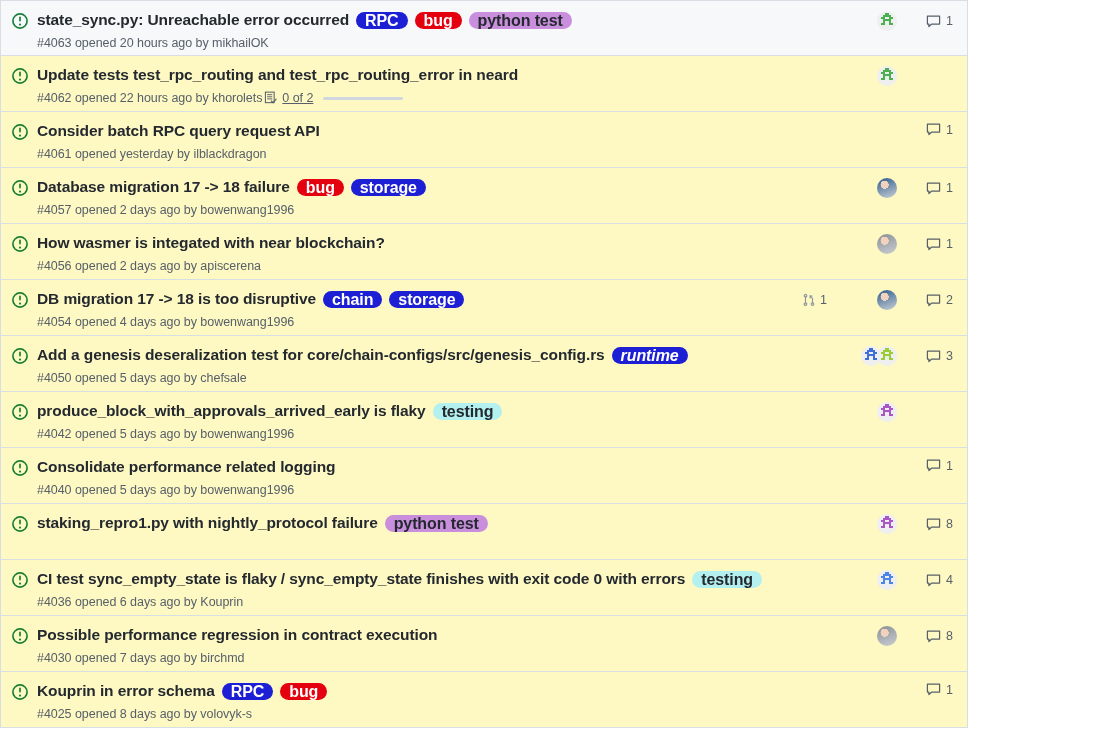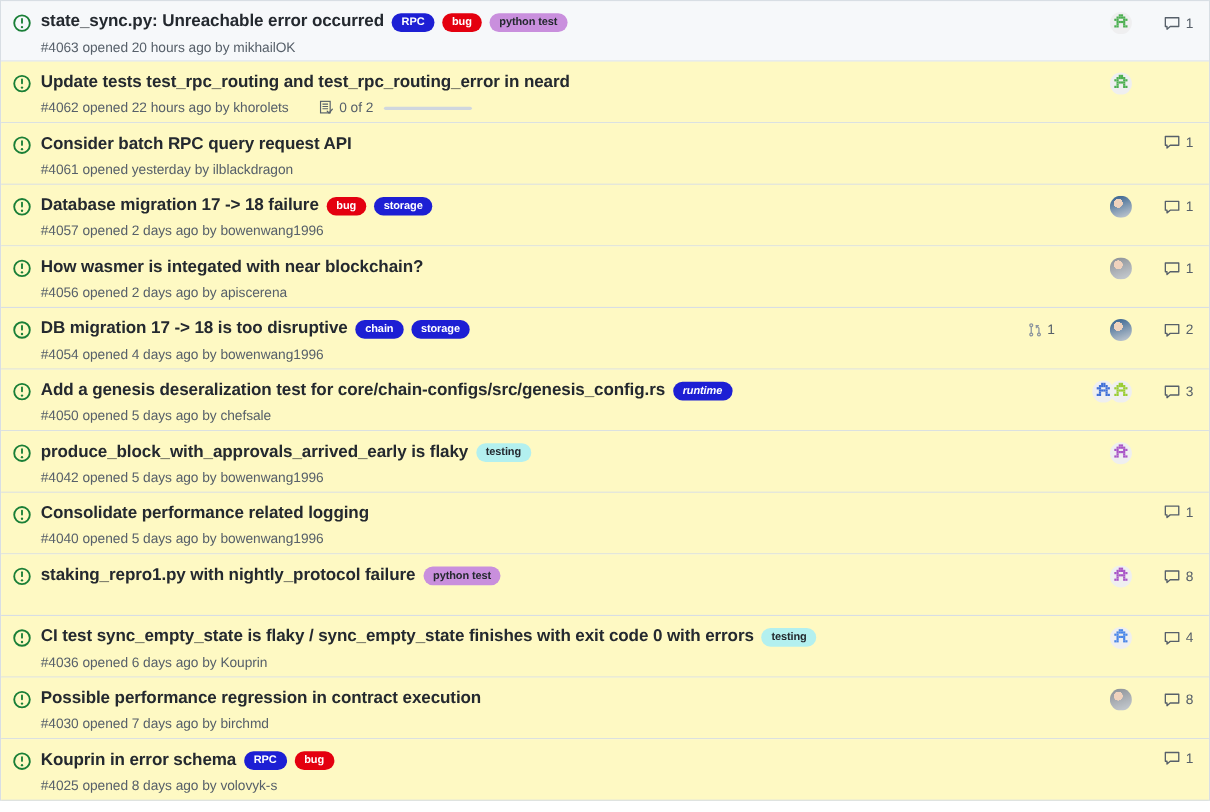--- a/index.html
+++ b/index.html
@@ -10,21 +10,21 @@
   body {
     width: 1100px;
     height: 738px;
     font-family: "Liberation Sans", sans-serif;
     -webkit-font-smoothing: antialiased;
     color: #24292f;
     overflow: hidden;
   }
 
   .issue-list {
-    width: 1100px;
+    width: 968px;
     border-left: 1px solid #d8dee4;
     border-right: 1px solid #d8dee4;
     box-sizing: border-box;
   }
 
   .issue-row {
     display: flex;
     align-items: flex-start;
     padding: 8px 8px 8px 10px;
     border-bottom: 1px solid #d8dee4;
@@ -66,21 +66,21 @@
     font-size: 15.5px;
     font-weight: bold;
     color: #24292f;
     letter-spacing: -0.1px;
     white-space: nowrap;
     text-decoration: none;
   }
 
   .label {
     display: inline-block;
-    font-size: 10px;
+    font-size: 16px;
     font-weight: bold;
     line-height: 17px;
     padding: 0 9px;
     border-radius: 2em;
     margin-left: 7px;
     white-space: nowrap;
     letter-spacing: -0.1px;
   }
 
   .issue-meta {
@@ -89,21 +89,22 @@
     color: #57606a;
     display: flex;
     align-items: center;
     line-height: 16px;
     letter-spacing: -0.05px;
   }
 
   .task-progress {
     display: flex;
     align-items: center;
-    margin-left: 28px;
+    margin-left: 2px;
+    text-decoration: underline;
   }
   .task-icon {
     width: 14px;
     height: 14px;
     margin-right: 4px;
     display: block;
   }
   .task-count {
     font-size: 12.5px;
     color: #57606a;

